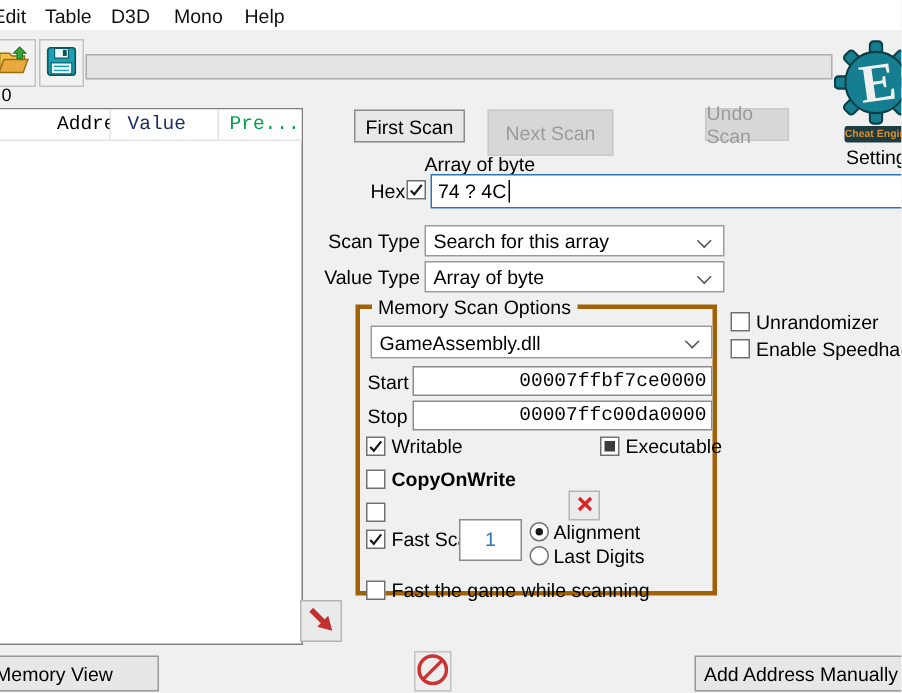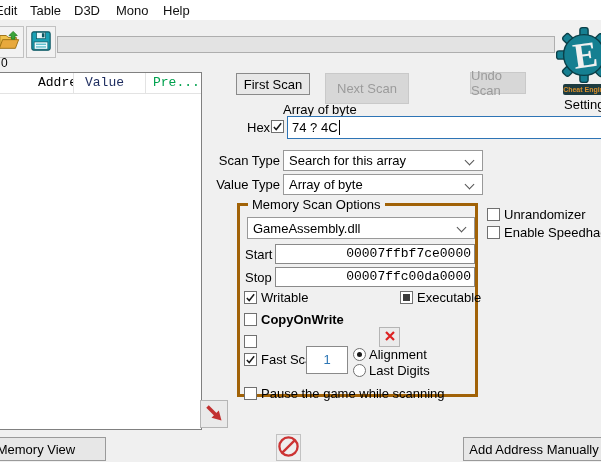--- a/index.html
+++ b/index.html
@@ -169,21 +169,21 @@
     <div class="abs textinput" style="left:66px;top:140px;width:42px;height:28px;line-height:26px;text-align:center;color:#2e77b5;">1</div>
 
     <span class="abs radio" style="left:113px;top:142px;">
         <span class="dot"></span>
       </span>
     <span class="abs lbl" style="left:129px;top:141px;">Alignment</span>
     <span class="abs radio" style="left:113px;top:158px;"></span>
     <span class="abs lbl" style="left:129px;top:157px;">Last Digits</span>
 
     <span class="abs cb" style="left:4px;top:181px;"></span>
-    <span class="abs lbl" style="left:21px;top:180px;">Pause the game while scanning</span>
+    <span class="abs lbl" style="left:21px;top:180px;">Fast the game while scanning</span>
   </div>
 
   <span class="abs cb" style="left:487px;top:208px;"></span>
   <span class="abs lbl" style="left:504px;top:207px;">Unrandomizer</span>
   <span class="abs cb" style="left:487px;top:226px;"></span>
   <span class="abs lbl" style="left:504px;top:225px;">Enable Speedhack</span>
 
   <div class="abs iconbtn" style="left:200px;top:400px;width:28px;height:28px;background:#eaeaea;">
     <span>
       <svg width="20" height="20" viewBox="0 0 20 20">

